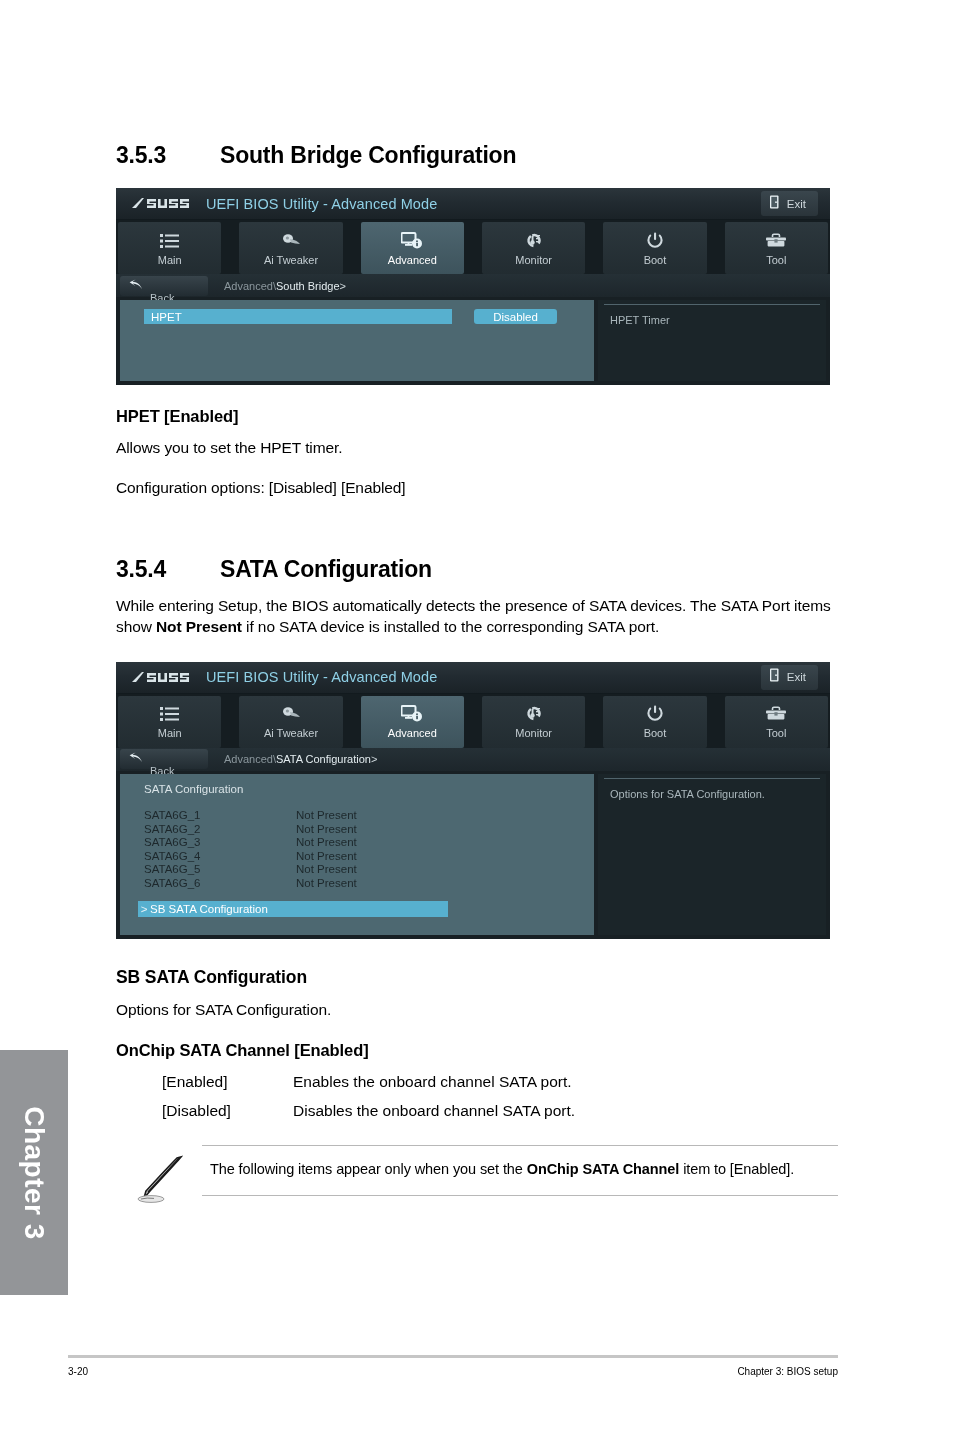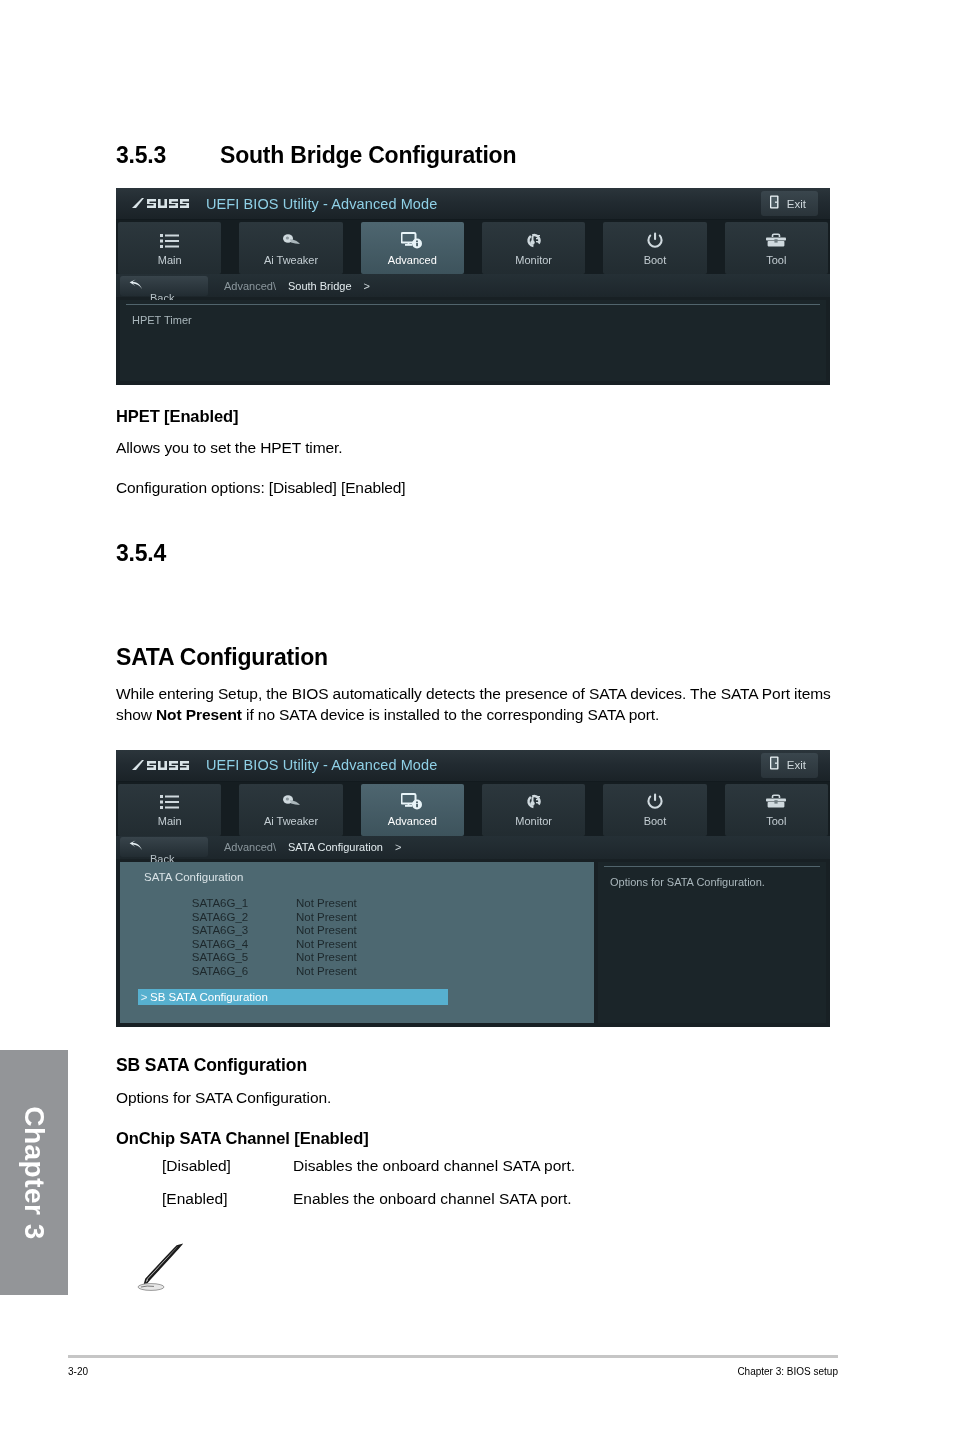--- a/index.html
+++ b/index.html
@@ -205,21 +205,21 @@
     gap: 7px;
     padding-left: 9px;
   }
   .back-label { color: #b7c2c8; font-size: 11px; margin-top: 24px; }
   .crumb {
     margin-left: 16px;
     font-size: 11px;
     color: #8b979d;
     display: flex;
     align-items: center;
-    gap: 12px;
+    gap: 0;
   }
   .crumb-cur { color: #e3ecef; }
   .crumb-arrow { color: #cfd8dc; }
 
   .bios-body {
     display: flex;
     height: 88px;
     background: #182024;
     padding: 3px 4px 4px 4px;
     gap: 4px;
@@ -284,21 +284,20 @@
     color: #d8e2e6;
     font-size: 11.5px;
   }
   .sata-list { margin-top: 14px; }
   .sata-row {
     display: flex;
     height: 13.5px;
     align-items: center;
     font-size: 11.5px;
     color: #1d282c;
-    text-align: center;
   }
   .sata-name { margin-left: 24px; width: 152px; }
   .sata-val { color: #1d282c; }
   .sub-row {
     margin-top: 11px;
     margin-left: 18px;
     width: 310px;
     height: 16px;
     background: #57b0cf;
     display: flex;
@@ -443,31 +442,37 @@
         <span class="back-label">Back</span>
       </span>
       <span class="crumb">
         <span>Advanced\</span>
         <span class="crumb-cur">South Bridge</span>
         <span class="crumb-arrow">&gt;</span>
       </span>
     </div>
 
     <div class="bios-body">
+      <div class="bios-left">
+        <div class="item-row">
+          <span class="item-hl-name">HPET</span>
+          <span class="item-value-btn">Disabled</span>
+        </div>
+      </div>
       <div class="bios-right">
         <span class="help-text">HPET  Timer</span>
       </div>
     </div>
   </div>
 
   <div class="h-sub" style="margin-top:22px;">HPET [Enabled]</div>
   <div class="body-text" style="margin-top:12px;">Allows you to set the HPET timer.</div>
   <div class="body-text" style="margin-top:19px;">Configuration options: [Disabled] [Enabled]</div>
 
-  <div class="section-head" style="margin-top:41px;flex-direction:column;">
+  <div class="section-head" style="margin-top:57px;">
     <span class="section-num">3.5.4</span>
     <span class="section-title">SATA Configuration</span>
   </div>
 
   <div class="body-text" style="margin-top:13px;">
     <span>While entering Setup, the BIOS automatically detects the presence of SATA devices. The SATA Port items show </span><b>Not Present</b><span> if no SATA device is installed to the corresponding SATA port.</span>
   </div>
 
   <div class="bios bios2" style="margin-top:24px;">
 
@@ -633,39 +638,42 @@
         <span class="help-text">Options for SATA Configuration.</span>
       </div>
     </div>
   </div>
 
   <div class="h-sub" style="margin-top:28px; font-size:17.5px;">SB SATA Configuration</div>
   <div class="body-text" style="margin-top:12px;">Options for SATA Configuration.</div>
 
   <div class="h-sub" style="margin-top:20px;">OnChip SATA Channel [Enabled]</div>
 
+  <div class="opt-row" style="margin-top:11px;">
+    <span class="opt-key">[Enabled]</span>
+    <span>Enables the onboard channel SATA port.</span>
+  </div>
   <div class="opt-row" style="margin-top:7px;">
     <span class="opt-key">[Disabled]</span>
     <span>Disables the onboard channel SATA port.</span>
-  </div>
-  <div class="opt-row" style="margin-top:11px;">
-    <span class="opt-key">[Enabled]</span>
-    <span>Enables the onboard channel SATA port.</span>
   </div>
 
   <div class="note">
     <div class="note-icon">
       <svg width="56" height="50" viewBox="0 0 56 50">
         <path d="M50 2 C44 9 30 24 19 36 L13 43 L15 36 C26 24 40 9 46 3 Z" fill="#cfcfcf" stroke="#1a1a1a" stroke-width="1.6"></path>
         <path d="M48 3 C42 10 28 25 17 37" fill="none" stroke="#1a1a1a" stroke-width="1.4"></path>
         <path d="M13 43 L11 47 L16 45 Z" fill="#1a1a1a"></path>
         <ellipse cx="20" cy="44" rx="13" ry="3.4" fill="#e6e6e6" stroke="#9a9a9a" stroke-width="1"></ellipse>
         <path d="M10 44 q6 -1.6 13 -0.6" fill="none" stroke="#7a7a7a" stroke-width="1"></path>
       </svg>
     </div>
+    <div class="note-body body-text">
+      <span>The following items appear only when you set the </span><b>OnChip SATA Channel</b><span> item to [Enabled].</span>
+    </div>
   </div>
 
 </div>
 
 <div class="footer-rule"></div>
 <div class="footer">
   <span>3-20</span>
   <span>Chapter 3: BIOS setup</span>
 </div>
 

